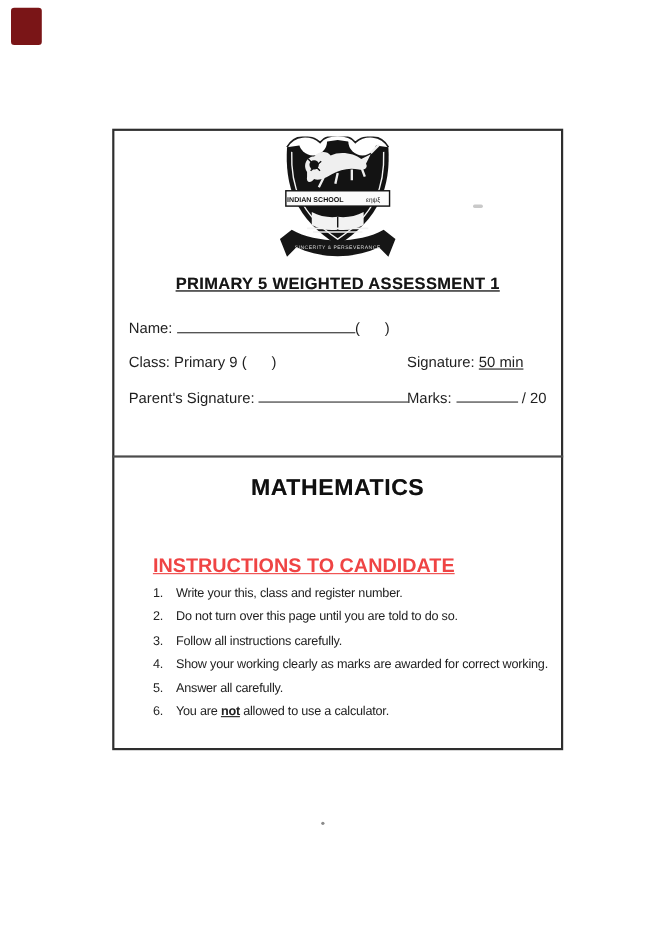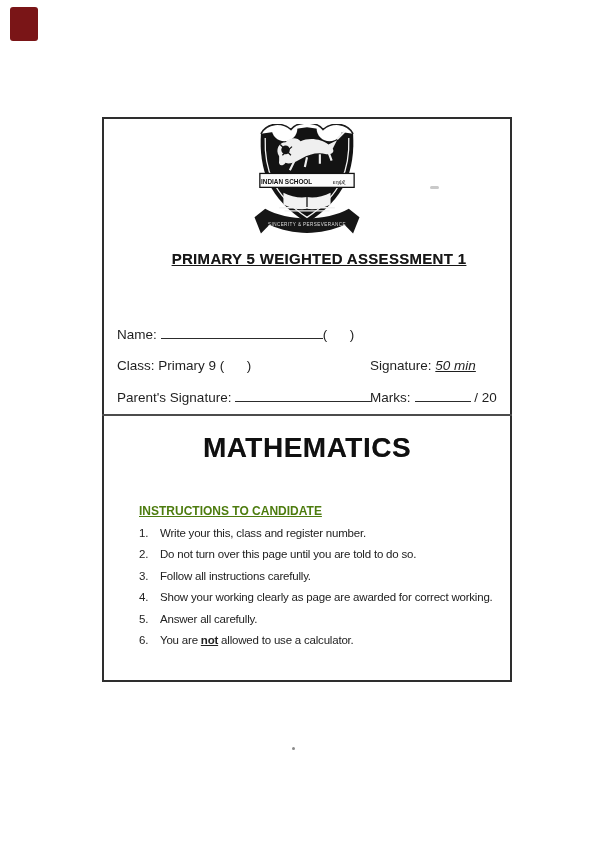--- a/index.html
+++ b/index.html
@@ -17,42 +17,41 @@
   }
   .divider {
     position:absolute; left:-2px; right:-2px; top:295px; height:0;
     border-top:2px solid #4c4c4c;
   }
   .crest-wrap { position:absolute; left:50%; transform:translateX(-50%); top:5px; width:120px; height:104px; }
   .exam-title {
     position:absolute; top:131px; left:0; width:100%; text-align:center;
     font-size:15px; font-weight:bold; text-decoration:underline; letter-spacing:0.3px; color:#161616;
     text-shadow:0 0 0.5px rgba(30,30,30,0.5);
-    margin-left:12px;
   }
-  .row { position:absolute; left:13px; right:8px; font-size:13.5px; height:20px;margin-top:36px; }
+  .row { position:absolute; left:13px; right:8px; font-size:13.5px; height:20px; }
   .row-name { top:170px; }
   .row-class { top:203px; }
   .row-sig  { top:233px; }
   .right-col { position:absolute; left:253px; top:0; white-space:nowrap; }
   .blank { display:inline-block; border-bottom:1.5px solid #2c2c2c; height:13px; vertical-align:baseline; }
   .blank-name { width:162px; margin-left:4px; }
   .blank-sig  { width:136px; margin-left:4px; }
   .blank-marks{ width:56px;  margin-left:4px; }
   .pre { white-space:pre; }
-  .u { text-decoration:underline;font-style:italic; }
+  .u { text-decoration:underline; }
   .subject {
     position:absolute; top:313px; left:0; width:100%; text-align:center;
-    font-size:28px; font-weight:bold; letter-spacing:0.5px; color:#101010;
+    font-size:21px; font-weight:bold; letter-spacing:0.5px; color:#101010;
     text-shadow:0 0 0.6px rgba(20,20,20,0.55);
   }
   .instructions { position:absolute; left:35px; top:385px; width:362px; }
   .instr-head {
-    font-size:12px; font-weight:bold; text-decoration:underline;
-    margin-bottom:8px; color:#4d7c0f;
+    font-size:18px; font-weight:bold; text-decoration:underline;
+    margin-bottom:8px; color:#ef4444;
   }
   .instr-item { display:flex; font-size:11.5px; letter-spacing:-0.2px; line-height:1.25; margin-bottom:7px; white-space:nowrap; color:#222; }
   .instr-num { flex:0 0 21px; }
   .emph { font-weight:bold; text-decoration:underline; }
   .speck { position:absolute; background:#8a8a8a; }
   .speck-bottom { left:292px; top:747px; width:3px; height:3px; border-radius:50%; }
   .smudge-right { left:430px; top:186px; width:9px; height:3px; background:#c9c9c9; border-radius:2px; }
 </style>
 </head>
 <body>
@@ -134,21 +133,21 @@
       <div class="instr-item">
         <span class="instr-num">2.</span>
         <span>Do not turn over this page until you are told to do so.</span>
       </div>
       <div class="instr-item">
         <span class="instr-num">3.</span>
         <span>Follow all instructions carefully.</span>
       </div>
       <div class="instr-item">
         <span class="instr-num">4.</span>
-        <span>Show your working clearly as page are awarded for correct working.</span>
+        <span>Show your working clearly as marks are awarded for correct working.</span>
       </div>
       <div class="instr-item">
         <span class="instr-num">5.</span>
         <span>Answer all carefully.</span>
       </div>
       <div class="instr-item">
         <span class="instr-num">6.</span>
         <span><span>You are </span><span class="emph">not</span><span> allowed to use a calculator.</span></span>
       </div>
     </div>

